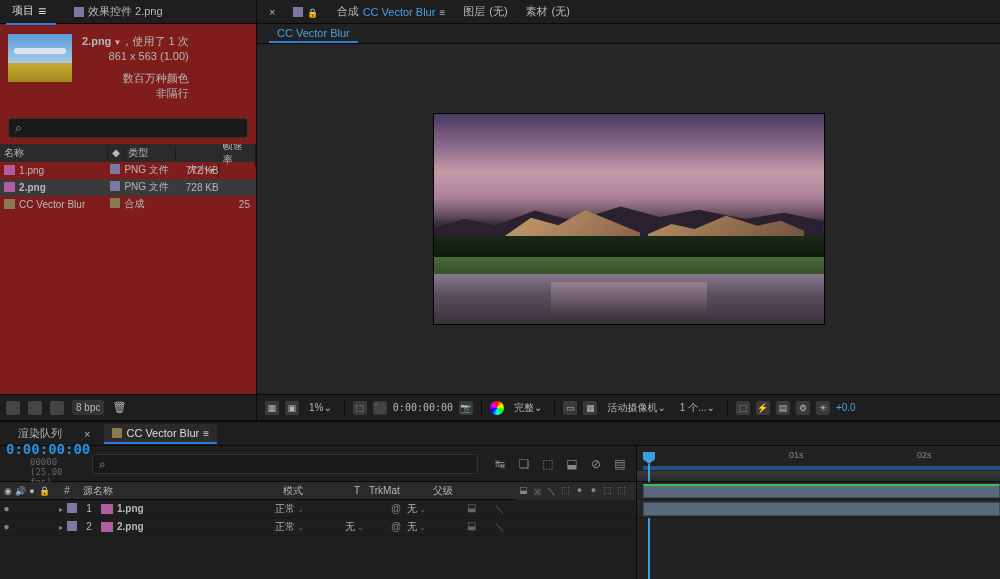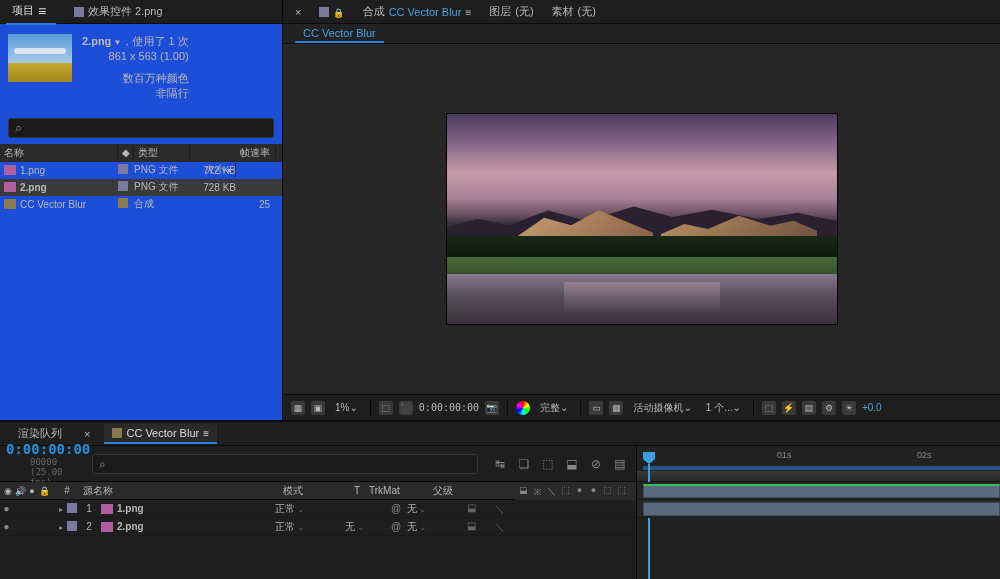--- a/index.html
+++ b/index.html
@@ -1,19 +1,19 @@
 <!DOCTYPE html>
 <html><head>
 <meta charset="utf-8">
 <style>
 * { box-sizing: border-box; margin: 0; padding: 0; }
 body { width: 1000px; height: 579px; background: #1e1e1e; color: #b8b8b8; font-family: "Segoe UI", Arial, sans-serif; font-size: 11px; overflow: hidden; }
 
 .top-section { display: flex; height: 420px; }
-.left-panel { width: 283px; background: #1d4ed8; border-right: 1px solid #0a0a0a; display: flex; flex-direction: column; }
+.left-panel { width: 257px; background: #7f1d1d; border-right: 1px solid #0a0a0a; display: flex; flex-direction: column; }
 .right-panel { flex: 1; background: #262626; display: flex; flex-direction: column; }
 
 .panel-tabs { height: 24px; background: #1e1e1e; display: flex; align-items: center; padding: 0 6px; gap: 12px; border-bottom: 1px solid #0a0a0a; }
 .tab { padding: 4px 6px; cursor: pointer; display: flex; align-items: center; gap: 4px; }
 .tab.active { border-bottom: 2px solid #2a7fde; color: #ddd; }
 .menu-lines { display: inline-block; width: 12px; }
 .menu-lines::before { content: "≡"; font-size: 14px; }
 .square-icon { width: 10px; height: 10px; background: #7a7aa0; display: inline-block; }
 .lock-icon::before { content: "🔒"; font-size: 9px; }
 
@@ -199,20 +199,27 @@
         <span class="row-fr"></span>
       </div>
       <div class="table-row">
         <span class="row-icon comp"></span>
         <span class="row-name">CC Vector Blur</span>
         <span class="row-tag"><span class="sq" style="background:#8a7a50"></span></span>
         <span class="row-type">合成</span>
         <span class="row-size"></span>
         <span class="row-fr">25</span>
       </div>
+    </div>
+    <div class="left-footer">
+      <span class="footer-icon"></span>
+      <span class="footer-icon"></span>
+      <span class="footer-icon"></span>
+      <span class="bpc-label">8 bpc</span>
+      <span class="trash"></span>
     </div>
   </div>
 
   <div class="right-panel">
     <div class="viewer-tabs">
       <span class="viewer-tab">×</span>
       <span class="viewer-tab">
           <span class="square-icon"></span> 
           <span class="lock-icon"></span>
         </span>
@@ -365,21 +372,21 @@
         <span class="tlr-sw">
             <span>⬓</span>
             <span>　</span>
             <span>＼</span>
           </span>
       </div>
     </div>
     <div class="tl-right">
       <div class="ruler">
         <div class="work-area"></div>
-        <span class="ruler-tick" style="left:140px">01s</span>
+        <span class="ruler-tick" style="left:152px">01s</span>
         <span class="ruler-tick" style="left:280px">02s</span>
         <div class="ruler-bar"></div>
         <div class="playhead"></div>
       </div>
       <div class="layer-bars">
         <div class="layer-bar-row">
             <div class="layer-bar green-top"></div>
           </div>
         <div class="layer-bar-row">
             <div class="layer-bar"></div>

